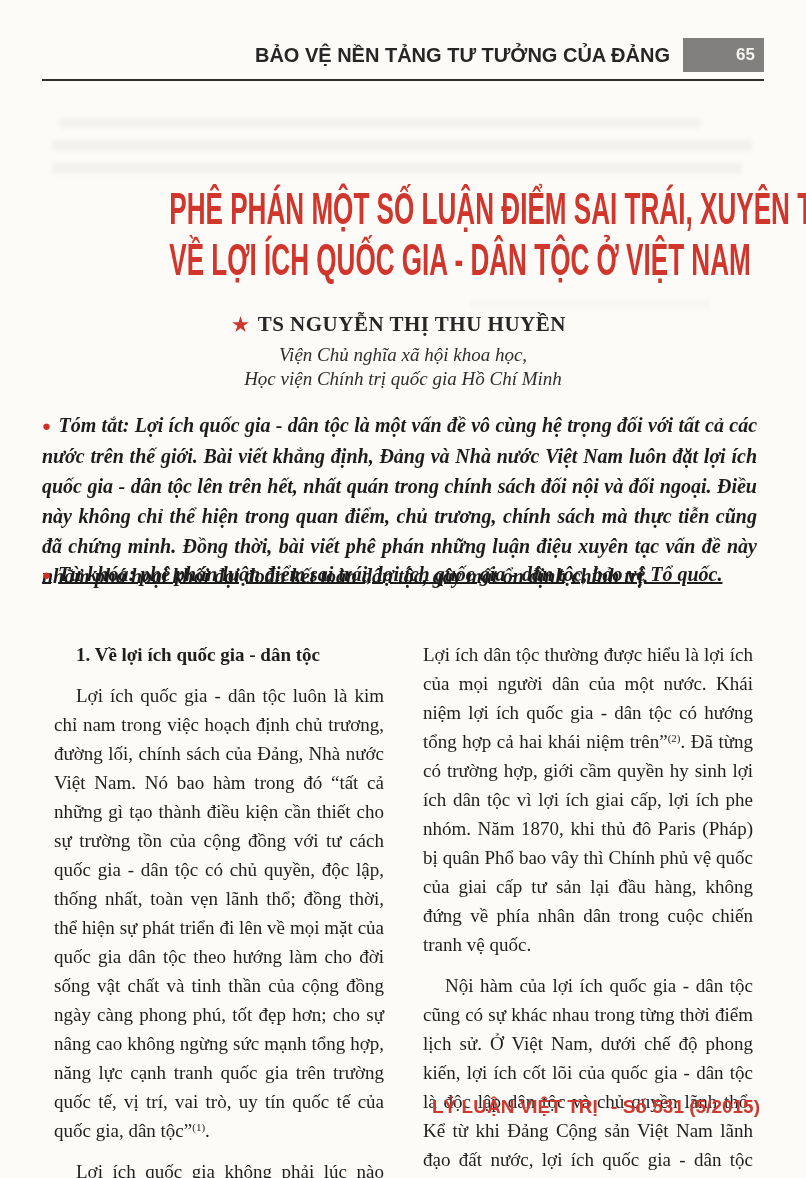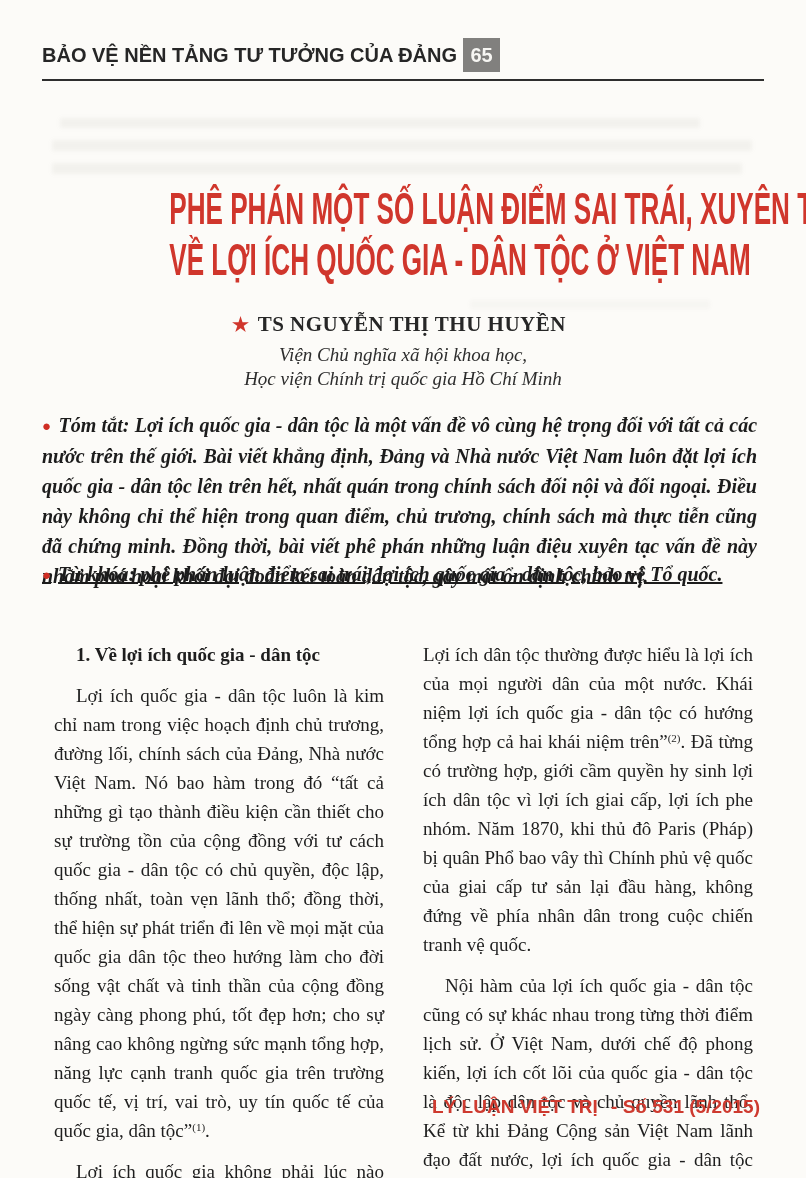--- a/index.html
+++ b/index.html
@@ -8,31 +8,31 @@
     width:806px;height:1178px;
     margin:0 auto;
     background:#fcfbf8;
     overflow:hidden;
     font-family:"Liberation Serif","DejaVu Serif",serif;
     color:#1e1e1e;
   }
   
   .header{
     position:absolute;top:38px;left:42px;right:42px;
-    display:flex;align-items:center;gap:6px;
+    display:flex;justify-content:flex-end;align-items:center;gap:13px;
   }
   .header-title{
     font-family:"Liberation Sans","DejaVu Sans",sans-serif;
     font-weight:bold;font-size:20px;letter-spacing:0px;color:#262626;
   }
   .page-num-box{
     width:37px;height:34px;background:#81807e;
     display:flex;align-items:center;justify-content:center;
     font-family:"Liberation Sans","DejaVu Sans",sans-serif;
-    font-weight:bold;font-size:20px;color:#f7f6f3;
+    font-weight:bold;font-size:17px;color:#f7f6f3;padding-left:44px;
   }
   .header-rule{
     position:absolute;top:79px;left:42px;right:42px;height:2px;background:#2e2e2e;
   }
   
   .bleed{position:absolute;background:rgba(110,108,104,0.07);filter:blur(2px);border-radius:2px;}
   .bleed.b1{top:118px;left:60px;width:640px;height:10px;}
   .bleed.b2{top:140px;left:52px;width:700px;height:11px;}
   .bleed.b3{top:163px;left:52px;width:690px;height:11px;}
   .bleed.b4{top:300px;left:470px;width:240px;height:9px;opacity:.6;}

